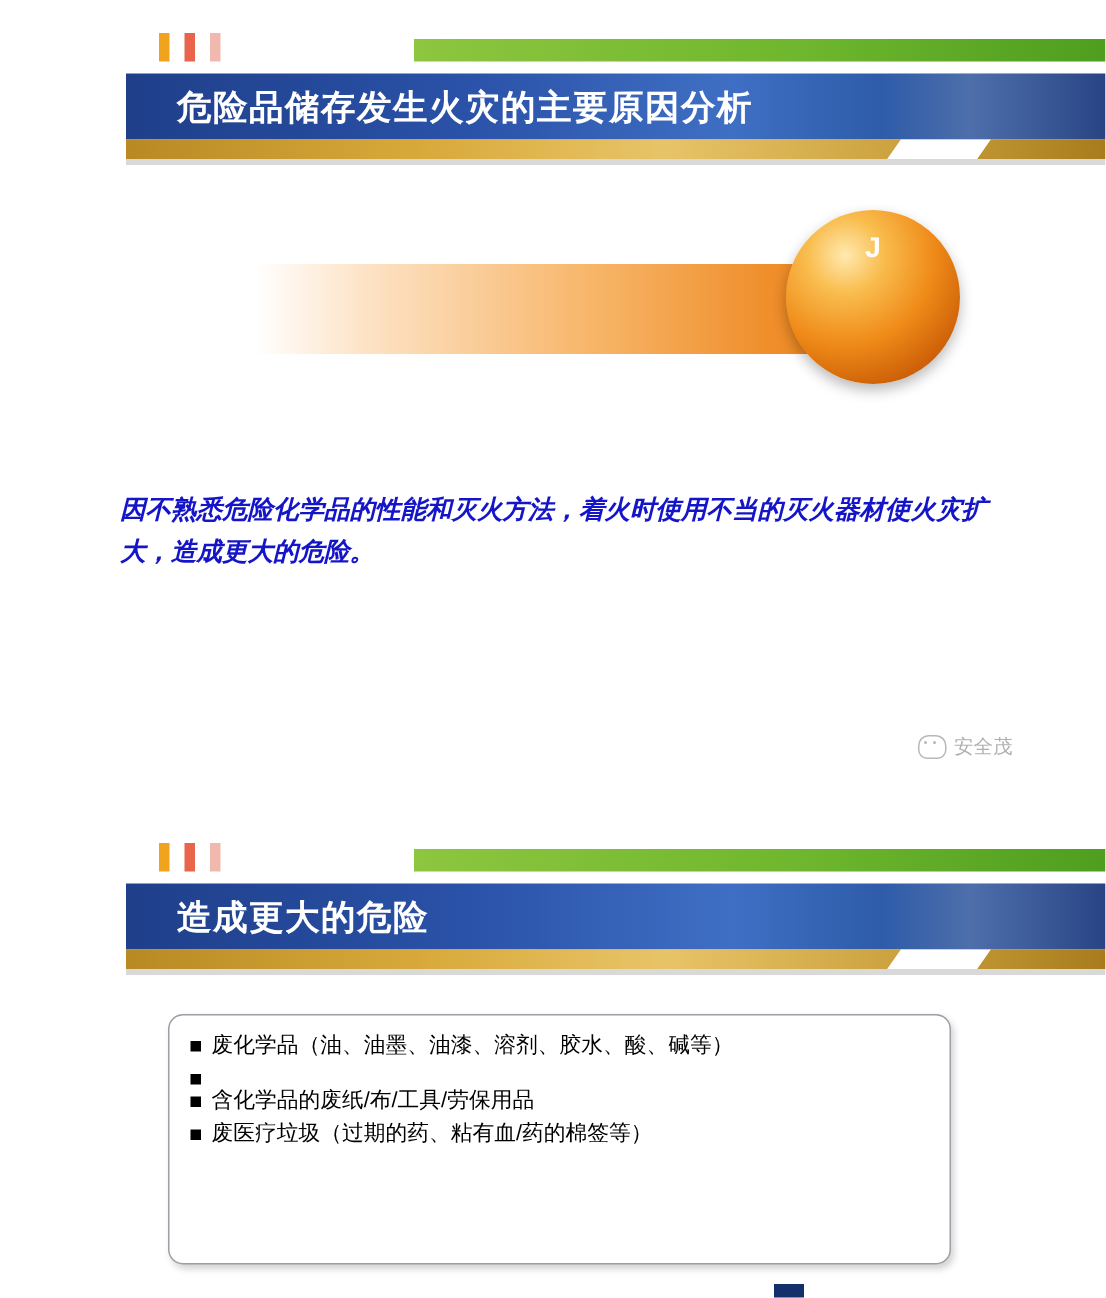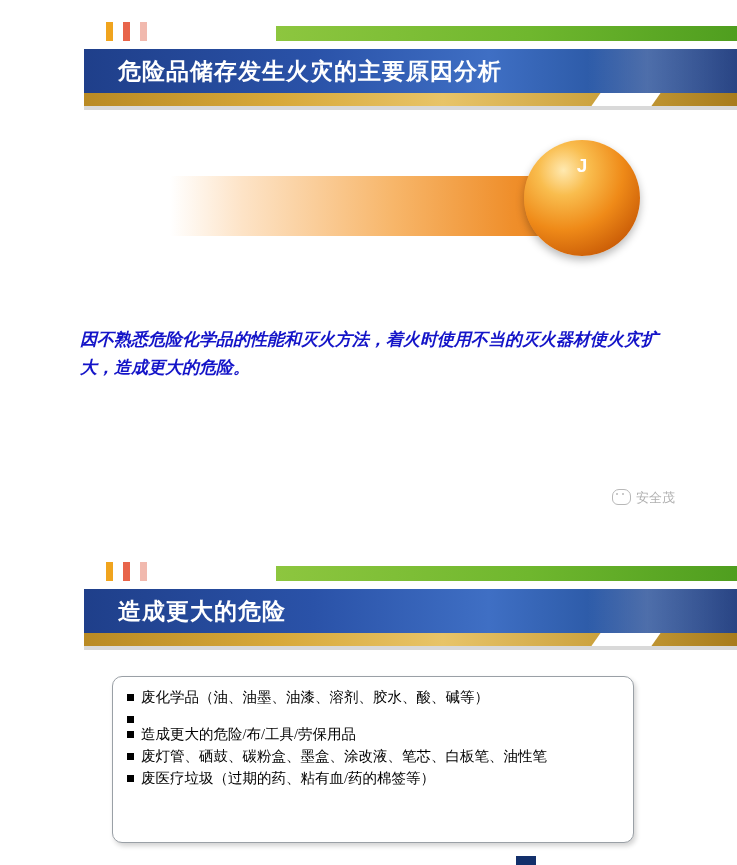--- a/index.html
+++ b/index.html
@@ -166,20 +166,21 @@
     font-weight: bold;
     line-height: 28px;
     font-style: italic;
   }
 
   .watermark {
     position: absolute;
     top: 489px;
     left: 612px;
     display: flex;
+    align-items: center;
     gap: 5px;
     color: #b0b0b0;
     font-size: 13px;
   }
   .wechat-ico {
     width: 17px;
     height: 14px;
     border-radius: 7px 7px 6px 6px;
     border: 1.5px solid #b8b8b8;
     position: relative;
@@ -203,21 +204,20 @@
     left: 112px;
     width: 520px;
     height: 165px;
     border: 1px solid #9aa0a6;
     border-radius: 10px;
     background: #ffffff;
     box-shadow: 2px 3px 5px rgba(0,0,0,0.18);
   }
   .list-inner {
     padding: 10px 16px 0 14px;
-    font-family: Liberation Serif, serif;
   }
   .list-item {
     display: flex;
     align-items: flex-start;
     gap: 7px;
     font-size: 14.5px;
     color: #000000;
     line-height: 21px;
     margin-bottom: 1px;
     white-space: nowrap;
@@ -293,25 +293,21 @@
   <div class="list-inner">
     <div class="list-item">
       <span class="bullet"></span>
       <span>废化学品（油、油墨、油漆、溶剂、胶水、酸、碱等）</span>
     </div>
     <div class="list-item">
       <span class="bullet"></span>
     </div>
     <div class="list-item">
       <span class="bullet"></span>
-      <span>造成更大的危险/布/工具/劳保用品</span>
-    </div>
-    <div class="list-item">
-      <span class="bullet"></span>
-      <span>废灯管、硒鼓、碳粉盒、墨盒、涂改液、笔芯、白板笔、油性笔</span>
+      <span>含化学品的废纸/布/工具/劳保用品</span>
     </div>
     <div class="list-item">
       <span class="bullet"></span>
       <span>废医疗垃圾（过期的药、粘有血/药的棉签等）</span>
     </div>
   </div>
 </div>
 
 <div class="foot-stub"></div>
 

